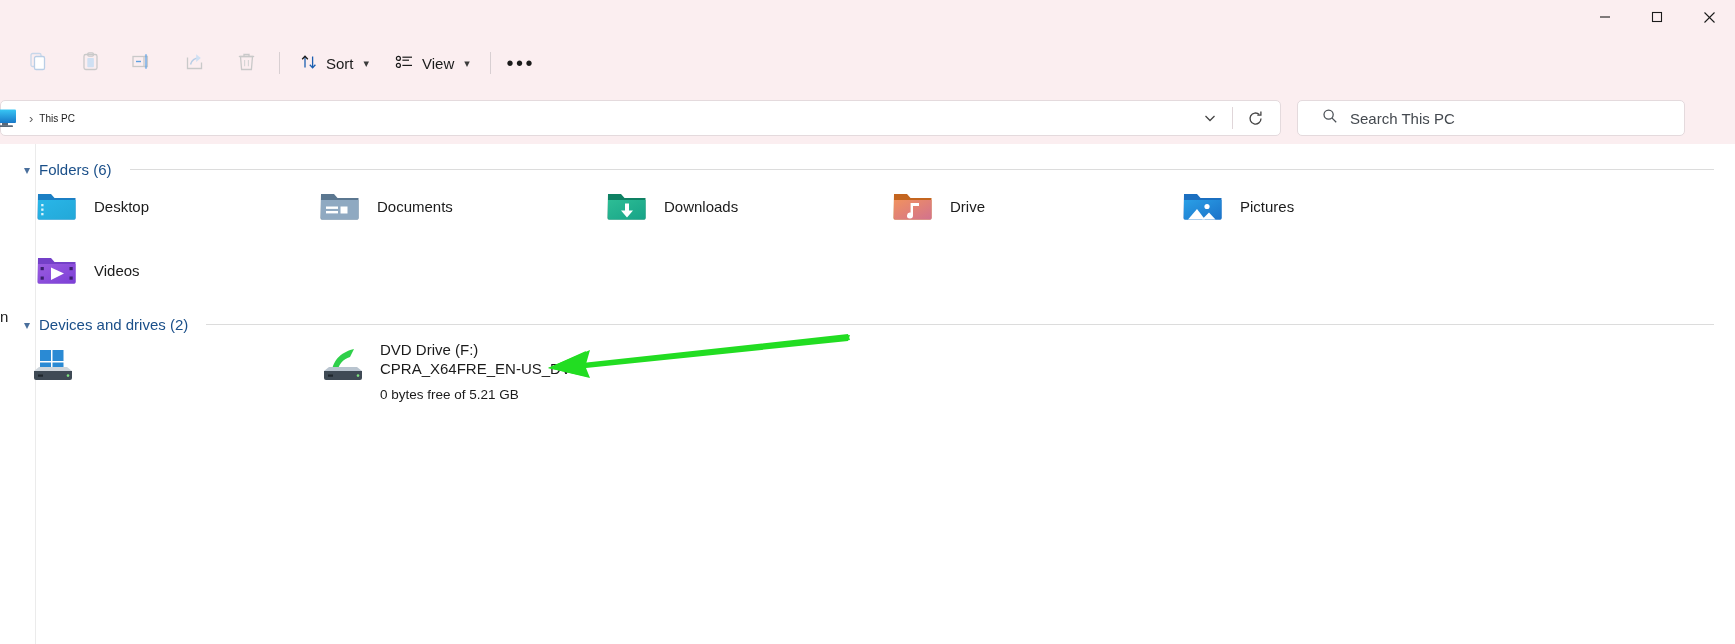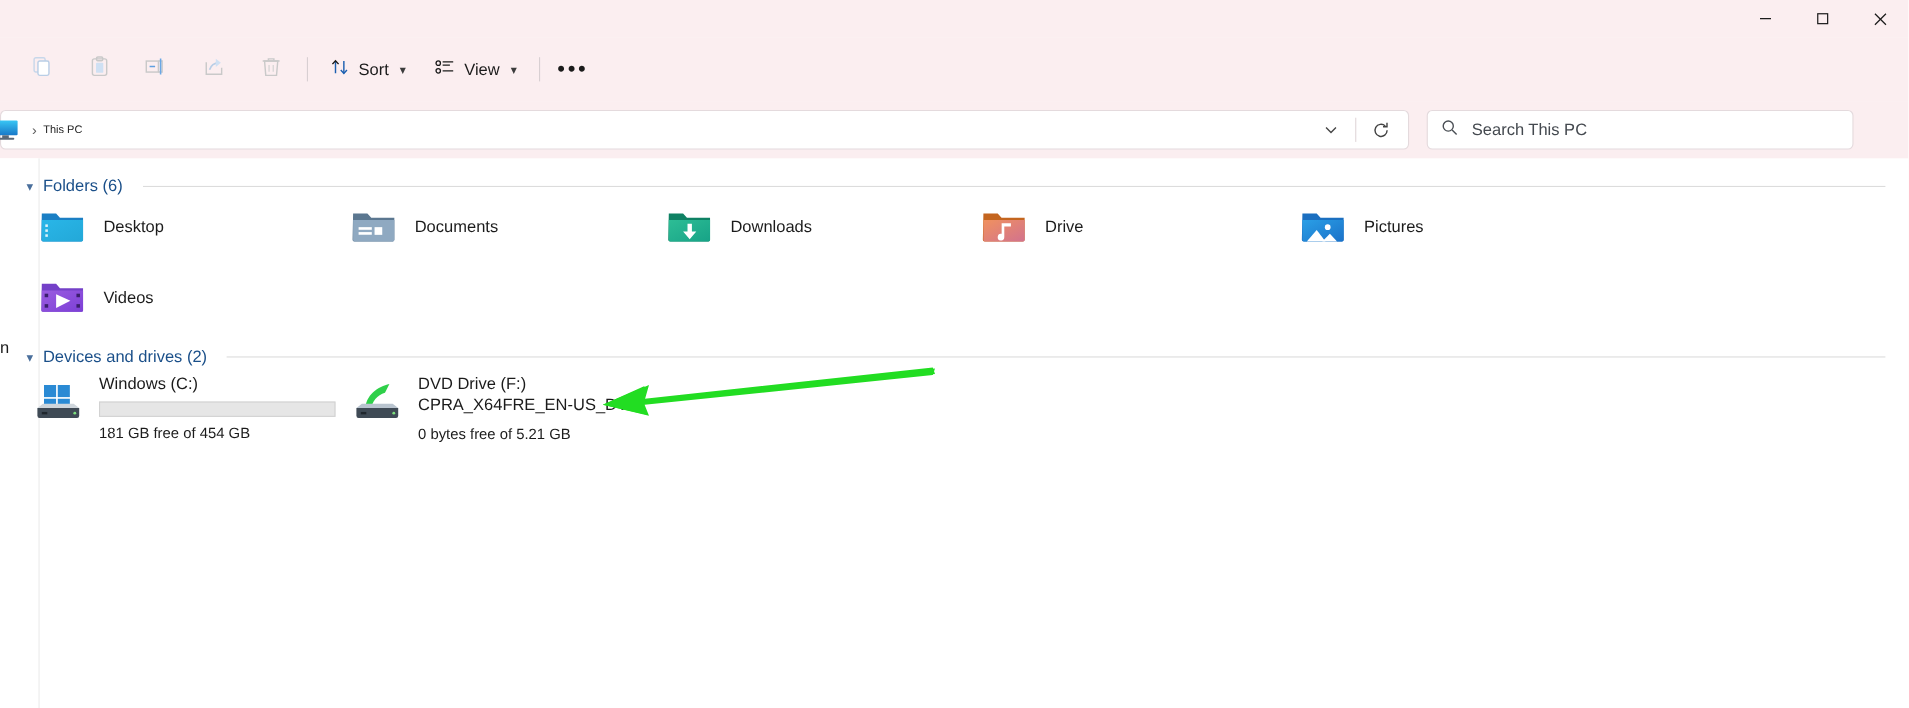--- a/index.html
+++ b/index.html
@@ -101,21 +101,21 @@
   }
   .addr-divider { width: 1px; height: 22px; background: #e0d6d9; margin: 0 3px; }
   .searchbox {
     flex: 0 0 388px;
     height: 36px;
     margin-left: 16px;
     background: #ffffff;
     border: 1px solid #e4dadd;
     border-radius: 5px;
     display: flex; align-items: center;
-    padding-left: 12px;
+    padding-left: 24px;
     gap: 12px;
   }
   .search-ph { font-size: 15px; color: #44494f; }
 
   
   .content {
     position: absolute; top: 144px; left: 0;
     width: 1735px; height: 500px;
     background: #ffffff;
   }
@@ -464,27 +464,20 @@
           <rect x="10" y="5" width="11" height="11" fill="#2a8ad4"></rect>
           <rect x="22.5" y="5" width="11" height="11" fill="#2a8ad4"></rect>
           <rect x="10" y="17.5" width="11" height="11" fill="#2a8ad4"></rect>
           <rect x="22.5" y="17.5" width="11" height="11" fill="#2a8ad4"></rect>
           <path d="M4 26 h38 v7 a2 2 0 0 1 -2 2 h-34 a2 2 0 0 1 -2 -2 z" fill="#3f4a55"></path>
           <path d="M4 26 h38 l-5 -4 h-28 z" fill="#cfd6dc"></path>
           <rect x="8" y="29.5" width="5" height="2.2" fill="#1f262d"></rect>
           <circle cx="38" cy="30.6" r="1.3" fill="#7de07d"></circle>
         </svg>
       </span>
-      <span class="dinfo">
-        <span class="dname">Windows (C:)</span>
-        <span class="capbar">
-          <span class="capfill" id="capfill-c" style="width: 60%; background: rgb(42, 138, 212);"></span>
-        </span>
-        <span class="dfree">181 GB free of 454 GB</span>
-      </span>
     </div>
 
     <div class="drive" style="left:320px; top:196px;">
       <span class="dicon">
         <svg width="46" height="40" viewBox="0 0 46 40">
           <path d="M12 28 C12 14, 24 6, 34 4 L30 12 C23 14, 18 20, 17 28 z" fill="#2fd04a"></path>
           <path d="M4 26 h38 v7 a2 2 0 0 1 -2 2 h-34 a2 2 0 0 1 -2 -2 z" fill="#3f4a55"></path>
           <path d="M4 26 h38 l-5 -4 h-28 z" fill="#b9c4cf"></path>
           <rect x="8" y="29.5" width="5" height="2.2" fill="#1f262d"></rect>
           <circle cx="38" cy="30.6" r="1.3" fill="#7de07d"></circle>

